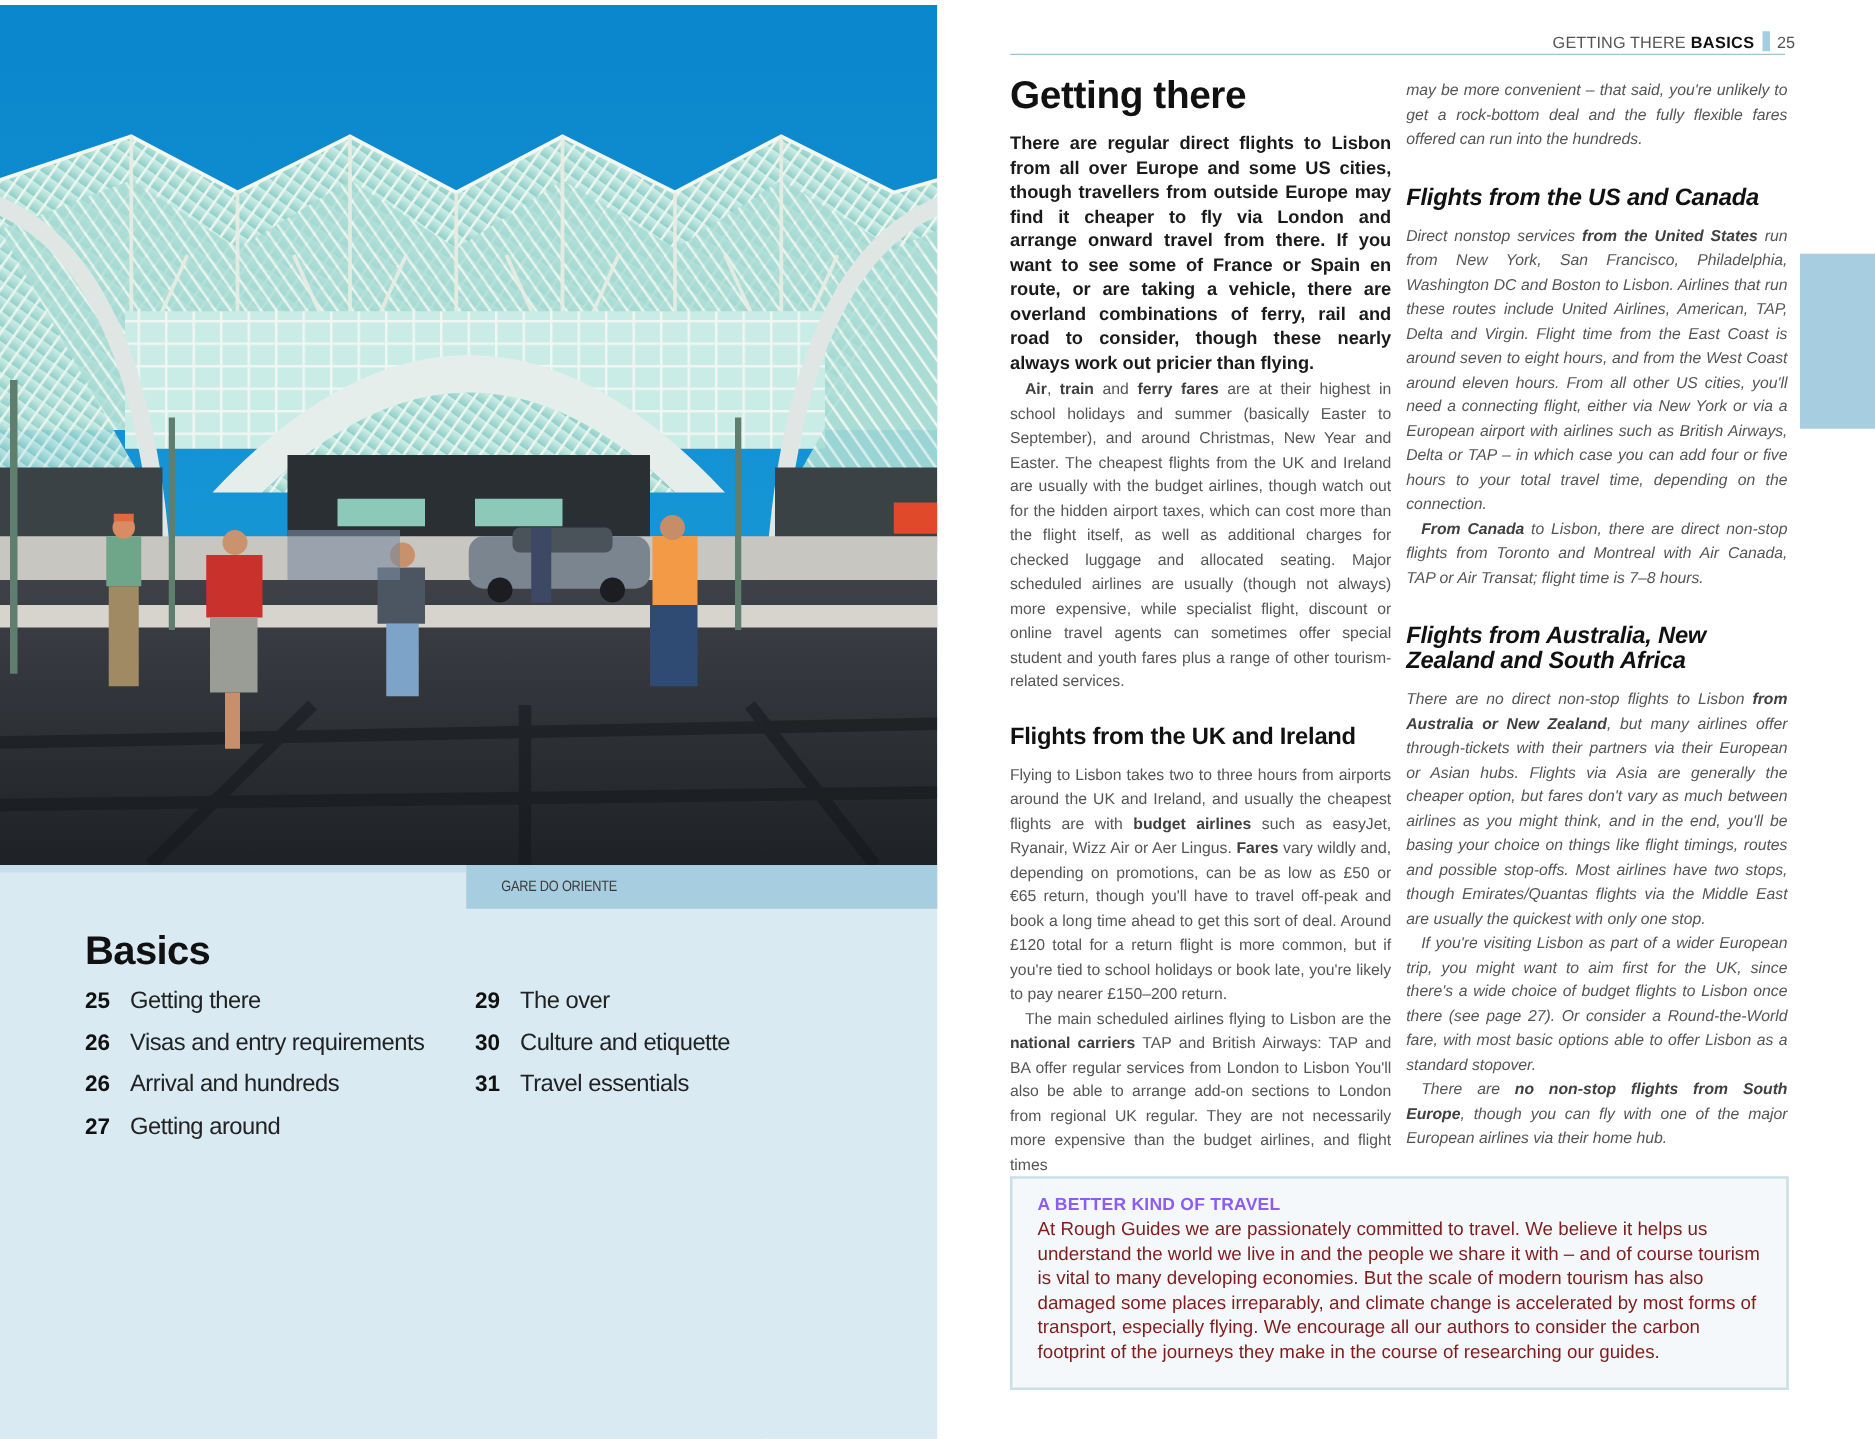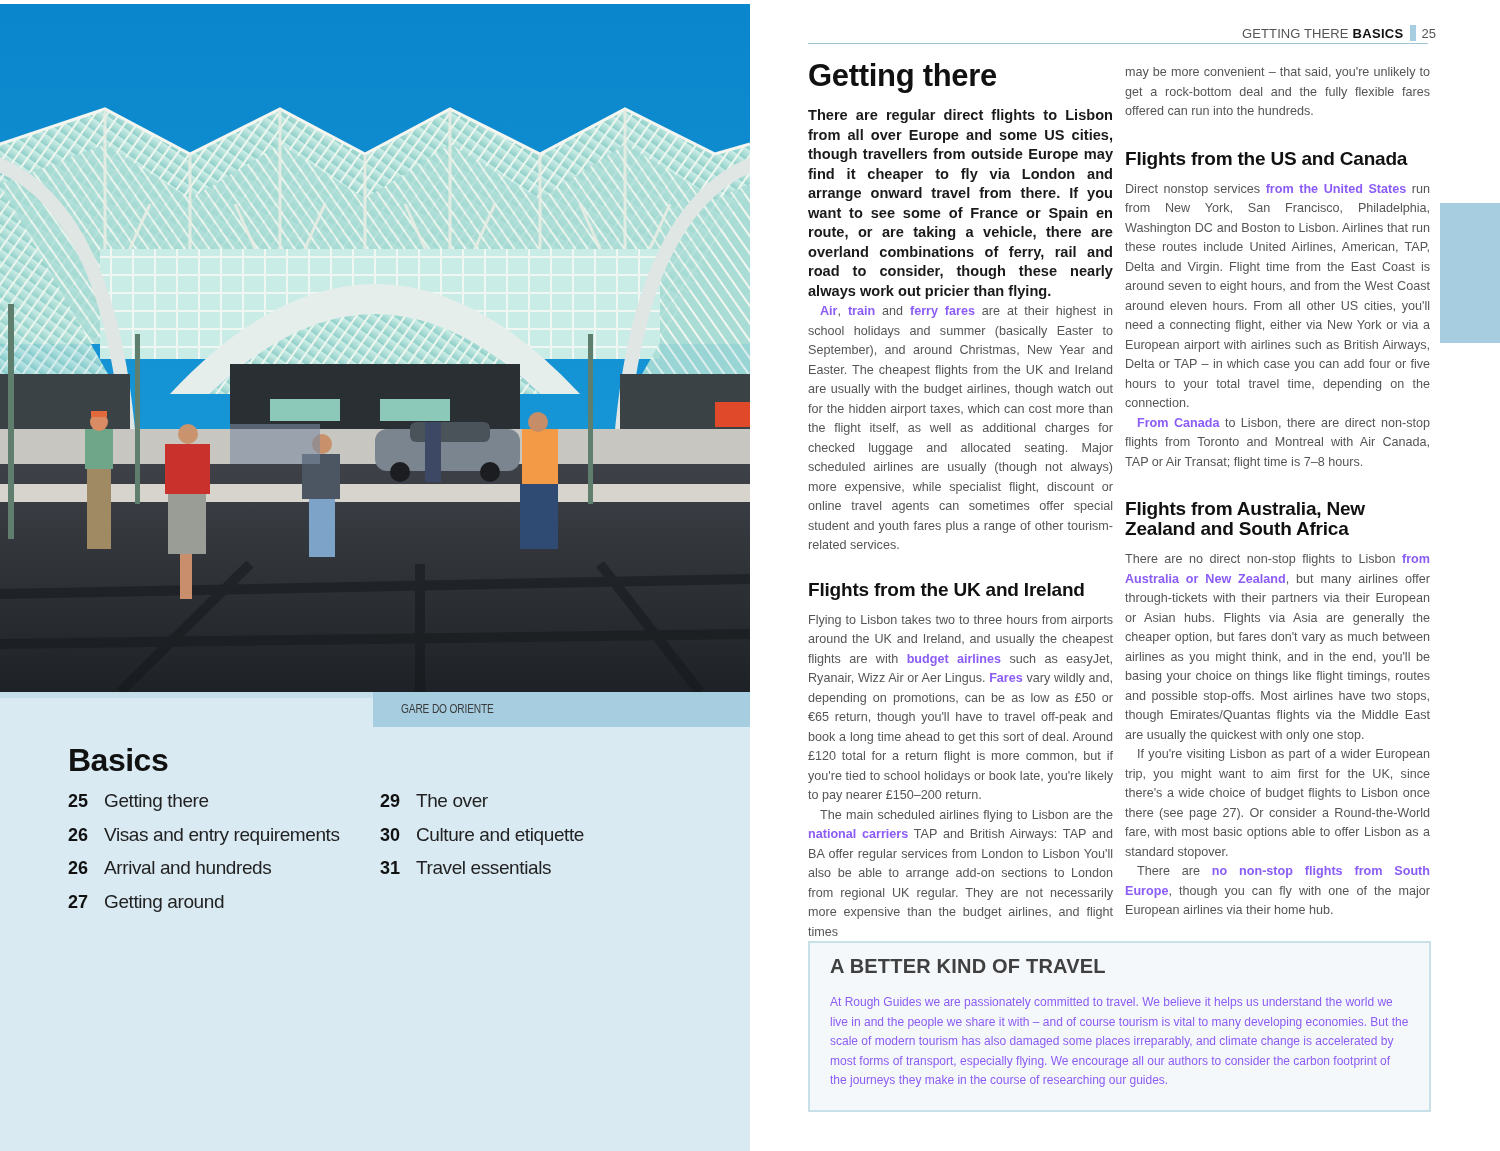--- a/index.html
+++ b/index.html
@@ -27,32 +27,32 @@
     .running-head { position: absolute; right: 64px; top: 25px; display: flex; align-items: center; font-family: "Liberation Sans", sans-serif; font-size: 13px; color: #555; }
     .running-head .rh-section { letter-spacing: 0.1px; }
     .running-head .rh-chapter { font-weight: bold; color: #111; margin-left: 4px; letter-spacing: 0.3px; }
     .running-head .rh-bar { display: inline-block; width: 6px; height: 16px; background: #a6cde0; margin: 0 6px 0 6px; }
     .running-head .rh-page { color: #555; }
     .head-rule { position: absolute; left: 58px; top: 43px; width: 620px; height: 1px; background: #9fc4d4; }
     .side-tab { position: absolute; right: 0; top: 203px; width: 60px; height: 140px; background: #a6cde0; }
 
     .col { position: absolute; width: 305px; font-family: "Liberation Sans", sans-serif; font-size: 12.6px; line-height: 19.5px; color: #555; text-align: justify; hyphens: auto; }
     .col-1 { left: 58px; top: 58px; }
-    .col-2 { left: 375px; top: 63px; }
+    .col-2 { left: 375px; top: 63px; font-style: italic; }
 
     .page-title { font-family: "Liberation Sans", sans-serif; font-weight: bold; font-size: 31px; line-height: 36px; color: #111; margin-bottom: 6px; letter-spacing: -0.3px; }
     .intro { font-weight: bold; font-size: 14.6px; line-height: 19.5px; color: #1a1a1a; text-align: justify; margin-bottom: 1px; margin-top: 12px; }
     p { text-indent: 0; }
     p.indent { text-indent: 12px; }
-    b { color: #8b5cf6; font-weight: bold; }
+    b { color: #404040; font-weight: bold; }
     .h2 { font-family: "Liberation Sans", sans-serif; font-weight: bold; font-size: 19px; line-height: 20px; color: #111; margin: 24px 0 11px; text-align: left; letter-spacing: -0.2px; }
 
     .callout { position: absolute; left: 58px; top: 941px; width: 623px; height: 171px; border: 2px solid #c8e0e7; background: #f5f8fa; padding: 12px 20px; font-family: "Liberation Sans", sans-serif; }
-    .callout-title { font-weight: bold; font-size: 20px; color: #404040; letter-spacing: 0.2px; margin-bottom: 15px; }
-    .callout-body { font-size: 12px; line-height: 19.5px; color: #8b5cf6; }
+    .callout-title { font-weight: bold; font-size: 14px; color: #8b5cf6; letter-spacing: 0.2px; margin-bottom: 3px; }
+    .callout-body { font-size: 15px; line-height: 19.5px; color: #7f1d1d; }
   </style>
 </head>
 <body>
 
 <div class="left-page">
   <div class="photo">
     <svg width="750" height="688" viewBox="0 0 750 688" xmlns="http://www.w3.org/2000/svg">
       <defs>
         <linearGradient id="sky" x1="0" y1="0" x2="0" y2="1">
           <stop offset="0" stop-color="#0a86cc"></stop>

